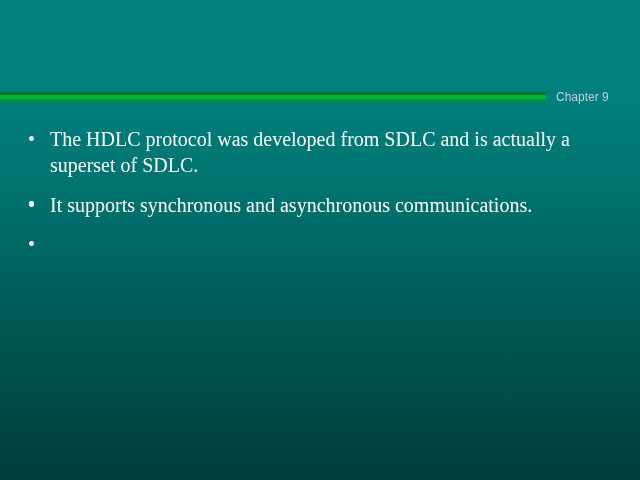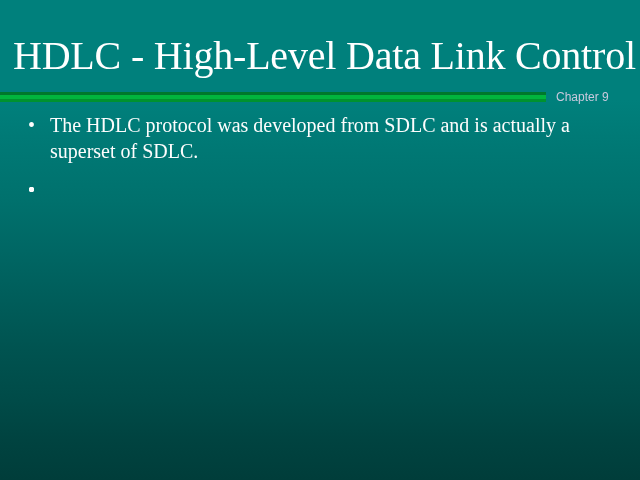--- a/index.html
+++ b/index.html
@@ -119,30 +119,28 @@
     left: 28px;
     top: 0;
     width: 12px;
     font-size: 20px;
     line-height: 26px;
     color: #fdfdfd;
     text-align: left;
   }
   #body-list .bullet-item .bullet-text {
     display: block;
+    margin-top: 14px;
   }
 </style>
 </head>
 <body>
 
 <div id="slide">
 
-  <div id="title-area">
-    <h1 id="slide-title">HDLC - High-Level Data Link Control</h1>
-  </div>
 
   <div id="title-rule">
     <div class="rule-top"></div>
     <div class="rule-mid"></div>
     <div class="rule-bot"></div>
   </div>
 
   <div id="chapter-label">Chapter 9</div>
 
   <ul id="body-list">
@@ -159,20 +157,21 @@
     <li class="bullet-item">
       <span class="bullet-marker">•</span>
     </li>
 
     <li class="bullet-item">
       <span class="bullet-marker">•</span>
     </li>
 
     <li class="bullet-item">
       <span class="bullet-marker">•</span>
+      <span class="bullet-text">It supports synchronous and asynchronous communications.</span>
     </li>
 
     <li class="bullet-item">
       <span class="bullet-marker">•</span>
     </li>
 
   </ul>
 
 </div>
 

